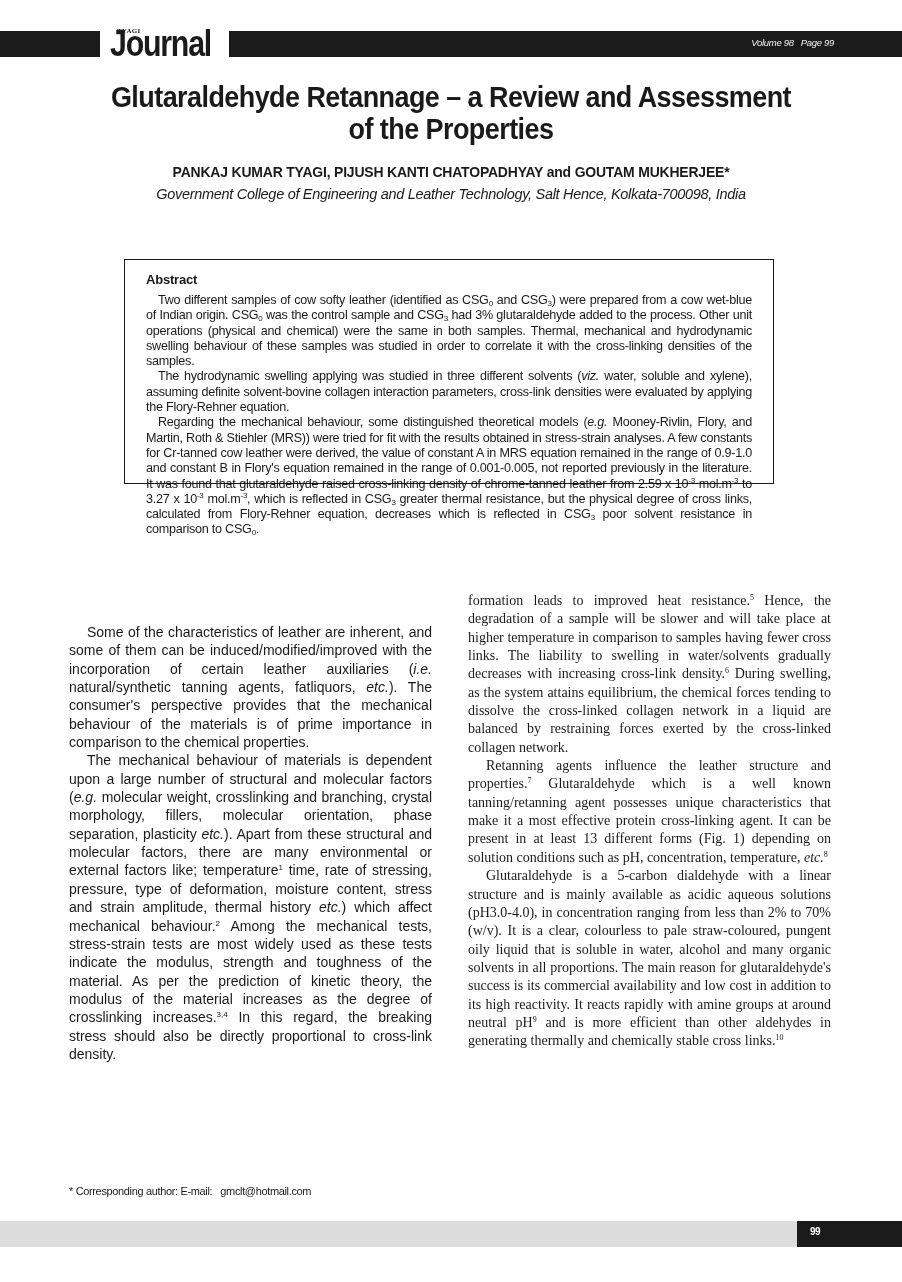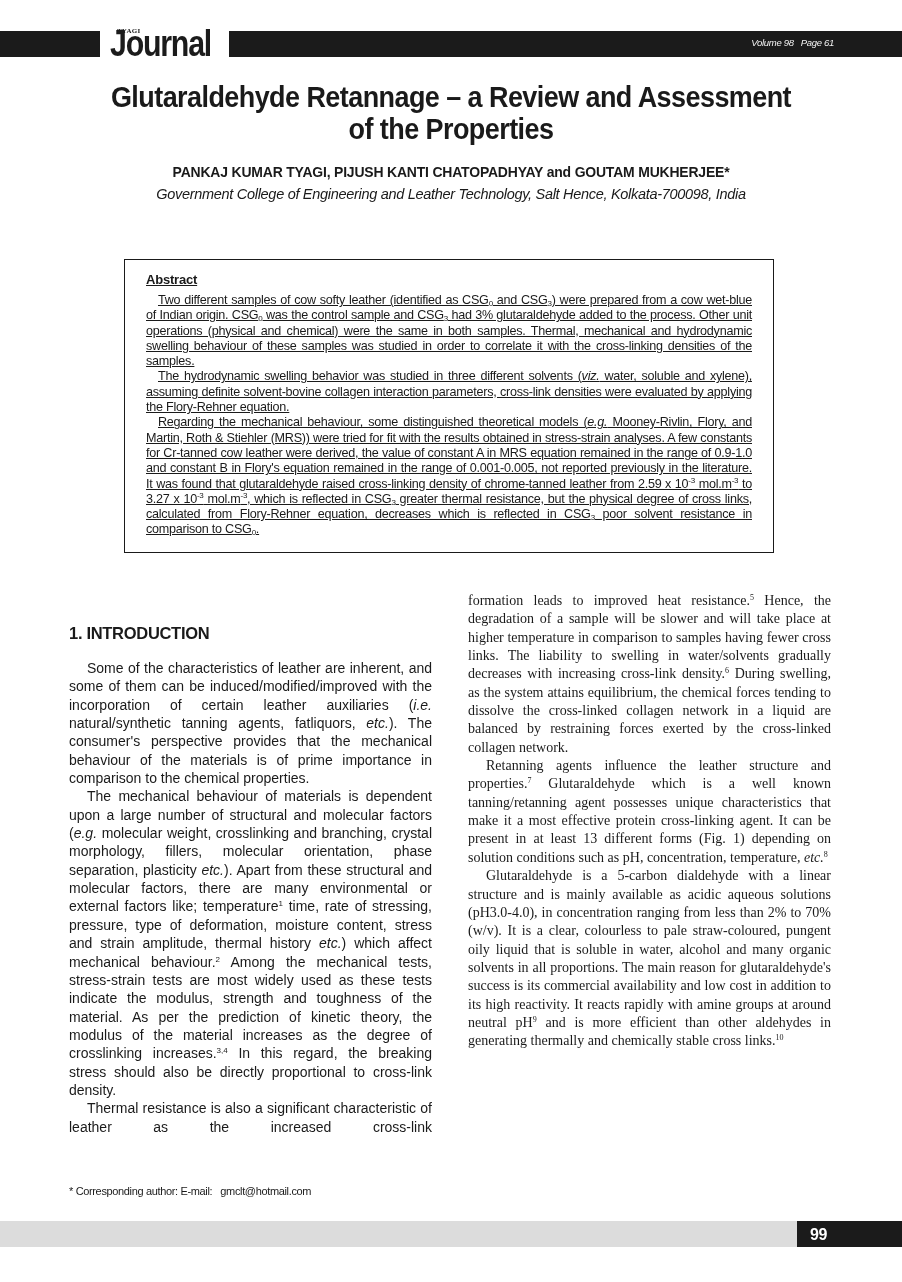--- a/index.html
+++ b/index.html
@@ -10,68 +10,66 @@
     .hdr-bar-right { position: absolute; left: 229px; top: 31px; width: 673px; height: 26px; background: #1b1b1b; }
     .logo { position: absolute; left: 108px; top: 23px; width: 112px; height: 42px; }
     .logo .sltc { position: absolute; left: 9px; top: 4px; font-family: "Liberation Serif", serif; font-size: 7px; font-weight: bold; letter-spacing: 0.2px; color: #1b1b1b; }
     .logo .jname { position: absolute; left: 2px; top: 1px; font-family: "Liberation Sans Narrow", "Liberation Sans", sans-serif; font-size: 37px; font-weight: bold; letter-spacing: -1.5px; color: #1b1b1b; transform: scaleX(0.82); transform-origin: left top; line-height: 40px; }
     .vol { position: absolute; right: 68px; top: 37px; font-size: 9.5px; font-style: italic; color: #f2f2f2; letter-spacing: -0.3px; white-space: pre; }
 
     .title { position: absolute; left: 40px; width: 822px; top: 81px; text-align: center; font-family: "Liberation Sans", sans-serif; font-weight: bold; font-size: 29px; line-height: 32px; color: #1a1a1a; letter-spacing: -0.6px; transform: scaleX(0.93); transform-origin: center top; }
     .authors { position: absolute; left: 40px; width: 822px; top: 163px; text-align: center; font-weight: bold; font-size: 15.5px; color: #1a1a1a; transform: scaleX(0.9); transform-origin: center top; letter-spacing: -0.2px; }
     .affil { position: absolute; left: 40px; width: 822px; top: 186px; text-align: center; font-style: italic; font-size: 14.5px; color: #1a1a1a; letter-spacing: -0.3px; }
 
-    .abstract { position: absolute; left: 124px; top: 259px; width: 650px; height: 294px; border: 1.3px solid #1a1a1a; padding: 12px 21px 0 21px; text-decoration: underline; }
+    .abstract { position: absolute; left: 124px; top: 259px; width: 650px; height: 225px; border: 1.3px solid #1a1a1a; padding: 12px 21px 0 21px; }
     .abstract h3 { font-size: 13px; font-weight: bold; margin-bottom: 6px; letter-spacing: -0.2px; }
     .abstract p { font-size: 12.6px; line-height: 15.3px; text-align: justify; text-indent: 12px; letter-spacing: -0.25px; }
     sub { font-size: 8px; vertical-align: -2px; line-height: 0; }
     sup { font-size: 8px; vertical-align: 5px; line-height: 0; }
 
     .col { position: absolute; width: 363px; font-size: 14px; line-height: 18.35px; text-align: justify; }
     .col-left { left: 69px; top: 623px; }
     .col-right { left: 468px; top: 592px; font-family: Liberation Serif, serif; }
     .col p { text-indent: 18px; }
     .col p.noind { text-indent: 0; }
     .sec-head { font-size: 16.5px; font-weight: bold; line-height: 20px; margin-bottom: 16px; letter-spacing: -0.3px; }
 
     .footnote { position: absolute; left: 69px; top: 1185px; font-size: 11px; letter-spacing: -0.35px; white-space: pre; }
     .footer-gray { position: absolute; left: 0; top: 1221px; width: 797px; height: 26px; background: #dcdcdc; }
     .footer-black { position: absolute; left: 797px; top: 1221px; width: 105px; height: 26px; background: #1b1b1b; }
-    .pagenum { position: absolute; left: 810px; top: 1226px; font-size: 16px; font-weight: bold; color: #ffffff; letter-spacing: -0.5px; }
+    .pagenum { position: absolute; left: 810px; top: 1226px; font-size: 10px; font-weight: bold; color: #ffffff; letter-spacing: -0.5px; }
   </style>
 </head>
 <body>
 
 <div class="hdr-bar-left"></div>
 <div class="logo">
   <span class="sltc">TYAGI</span>
   <span class="jname">Journal</span>
 </div>
 <div class="hdr-bar-right"></div>
-<div class="vol">Volume 98   Page 61</div>
+<div class="vol">Volume 98   Page 99</div>
 
 <div class="title">
   <div>Glutaraldehyde Retannage – a Review and Assessment</div>
   <div>of the Properties</div>
 </div>
 <div class="authors">PANKAJ KUMAR TYAGI, PIJUSH KANTI CHATOPADHYAY and GOUTAM MUKHERJEE*</div>
 <div class="affil">Government College of Engineering and Leather Technology, Salt Hence, Kolkata-700098, India</div>
 
 <div class="abstract">
   <h3>Abstract</h3>
   <p><span>Two different samples of cow softy leather (identified as CSG</span><sub>0</sub><span> and CSG</span><sub>3</sub><span>) were prepared from a cow wet-blue of Indian origin. CSG</span><sub>0</sub><span> was the control sample and CSG</span><sub>3</sub><span> had 3% glutaraldehyde added to the process. Other unit operations (physical and chemical) were the same in both samples. Thermal, mechanical and hydrodynamic swelling behaviour of these samples was studied in order to correlate it with the cross-linking densities of the samples.</span></p>
-  <p><span>The hydrodynamic swelling behavior was studied in three different solvents (</span><i>viz.</i><span> water, soluble and xylene), assuming definite solvent-bovine collagen interaction parameters, cross-link densities were evaluated by applying the Flory-Rehner equation.</span></p>
+  <p><span>The hydrodynamic swelling applying was studied in three different solvents (</span><i>viz.</i><span> water, soluble and xylene), assuming definite solvent-bovine collagen interaction parameters, cross-link densities were evaluated by applying the Flory-Rehner equation.</span></p>
   <p><span>Regarding the mechanical behaviour, some distinguished theoretical models (</span><i>e.g.</i><span> Mooney-Rivlin, Flory, and Martin, Roth &amp; Stiehler (MRS)) were tried for fit with the results obtained in stress-strain analyses. A few constants for Cr-tanned cow leather were derived, the value of constant A in MRS equation remained in the range of 0.9-1.0 and constant B in Flory's equation remained in the range of 0.001-0.005, not reported previously in the literature. It was found that glutaraldehyde raised cross-linking density of chrome-tanned leather from 2.59 x 10</span><sup>-3</sup><span> mol.m</span><sup>-3</sup><span> to 3.27 x 10</span><sup>-3</sup><span> mol.m</span><sup>-3</sup><span>, which is reflected in CSG</span><sub>3</sub><span> greater thermal resistance, but the physical degree of cross links, calculated from Flory-Rehner equation, decreases which is reflected in CSG</span><sub>3</sub><span> poor solvent resistance in comparison to CSG</span><sub>0</sub><span>.</span></p>
 </div>
 
 <div class="col col-left">
-  <div class="sec-head">1. INTRODUCTION</div>
   <p><span>Some of the characteristics of leather are inherent, and some of them can be induced/modified/improved with the incorporation of certain leather auxiliaries (</span><i>i.e.</i><span> natural/synthetic tanning agents, fatliquors, </span><i>etc.</i><span>). The consumer's perspective provides that the mechanical behaviour of the materials is of prime importance in comparison to the chemical properties.</span></p>
   <p><span>The mechanical behaviour of materials is dependent upon a large number of structural and molecular factors (</span><i>e.g.</i><span> molecular weight, crosslinking and branching, crystal morphology, fillers, molecular orientation, phase separation, plasticity </span><i>etc.</i><span>). Apart from these structural and molecular factors, there are many environmental or external factors like; temperature</span><sup>1</sup><span> time, rate of stressing, pressure, type of deformation, moisture content, stress and strain amplitude, thermal history </span><i>etc.</i><span>) which affect mechanical behaviour.</span><sup>2</sup><span> Among the mechanical tests, stress-strain tests are most widely used as these tests indicate the modulus, strength and toughness of the material. As per the prediction of kinetic theory, the modulus of the material increases as the degree of crosslinking increases.</span><sup>3,4</sup><span> In this regard, the breaking stress should also be directly proportional to cross-link density.</span></p>
-  <p style="text-align-last: justify;"><span>Thermal resistance is also a significant characteristic of leather as the increased cross-link</span></p>
 </div>
 
 <div class="col col-right">
   <p class="noind"><span>formation leads to improved heat resistance.</span><sup>5</sup><span> Hence, the degradation of a sample will be slower and will take place at higher temperature in comparison to samples having fewer cross links. The liability to swelling in water/solvents gradually decreases with increasing cross-link density.</span><sup>6</sup><span> During swelling, as the system attains equilibrium, the chemical forces tending to dissolve the cross-linked collagen network in a liquid are balanced by restraining forces exerted by the cross-linked collagen network.</span></p>
   <p><span>Retanning agents influence the leather structure and properties.</span><sup>7</sup><span> Glutaraldehyde which is a well known tanning/retanning agent possesses unique characteristics that make it a most effective protein cross-linking agent. It can be present in at least 13 different forms (Fig. 1) depending on solution conditions such as pH, concentration, temperature, </span><i>etc.</i><sup>8</sup></p>
   <p><span>Glutaraldehyde is a 5-carbon dialdehyde with a linear structure and is mainly available as acidic aqueous solutions (pH3.0-4.0), in concentration ranging from less than 2% to 70% (w/v). It is a clear, colourless to pale straw-coloured, pungent oily liquid that is soluble in water, alcohol and many organic solvents in all proportions. The main reason for glutaraldehyde's success is its commercial availability and low cost in addition to its high reactivity. It reacts rapidly with amine groups at around neutral pH</span><sup>9</sup><span> and is more efficient than other aldehydes in generating thermally and chemically stable cross links.</span><sup>10</sup></p>
 </div>
 
 <div class="footnote">* Corresponding author: E-mail:   gmclt@hotmail.com</div>
 <div class="footer-gray"></div>

